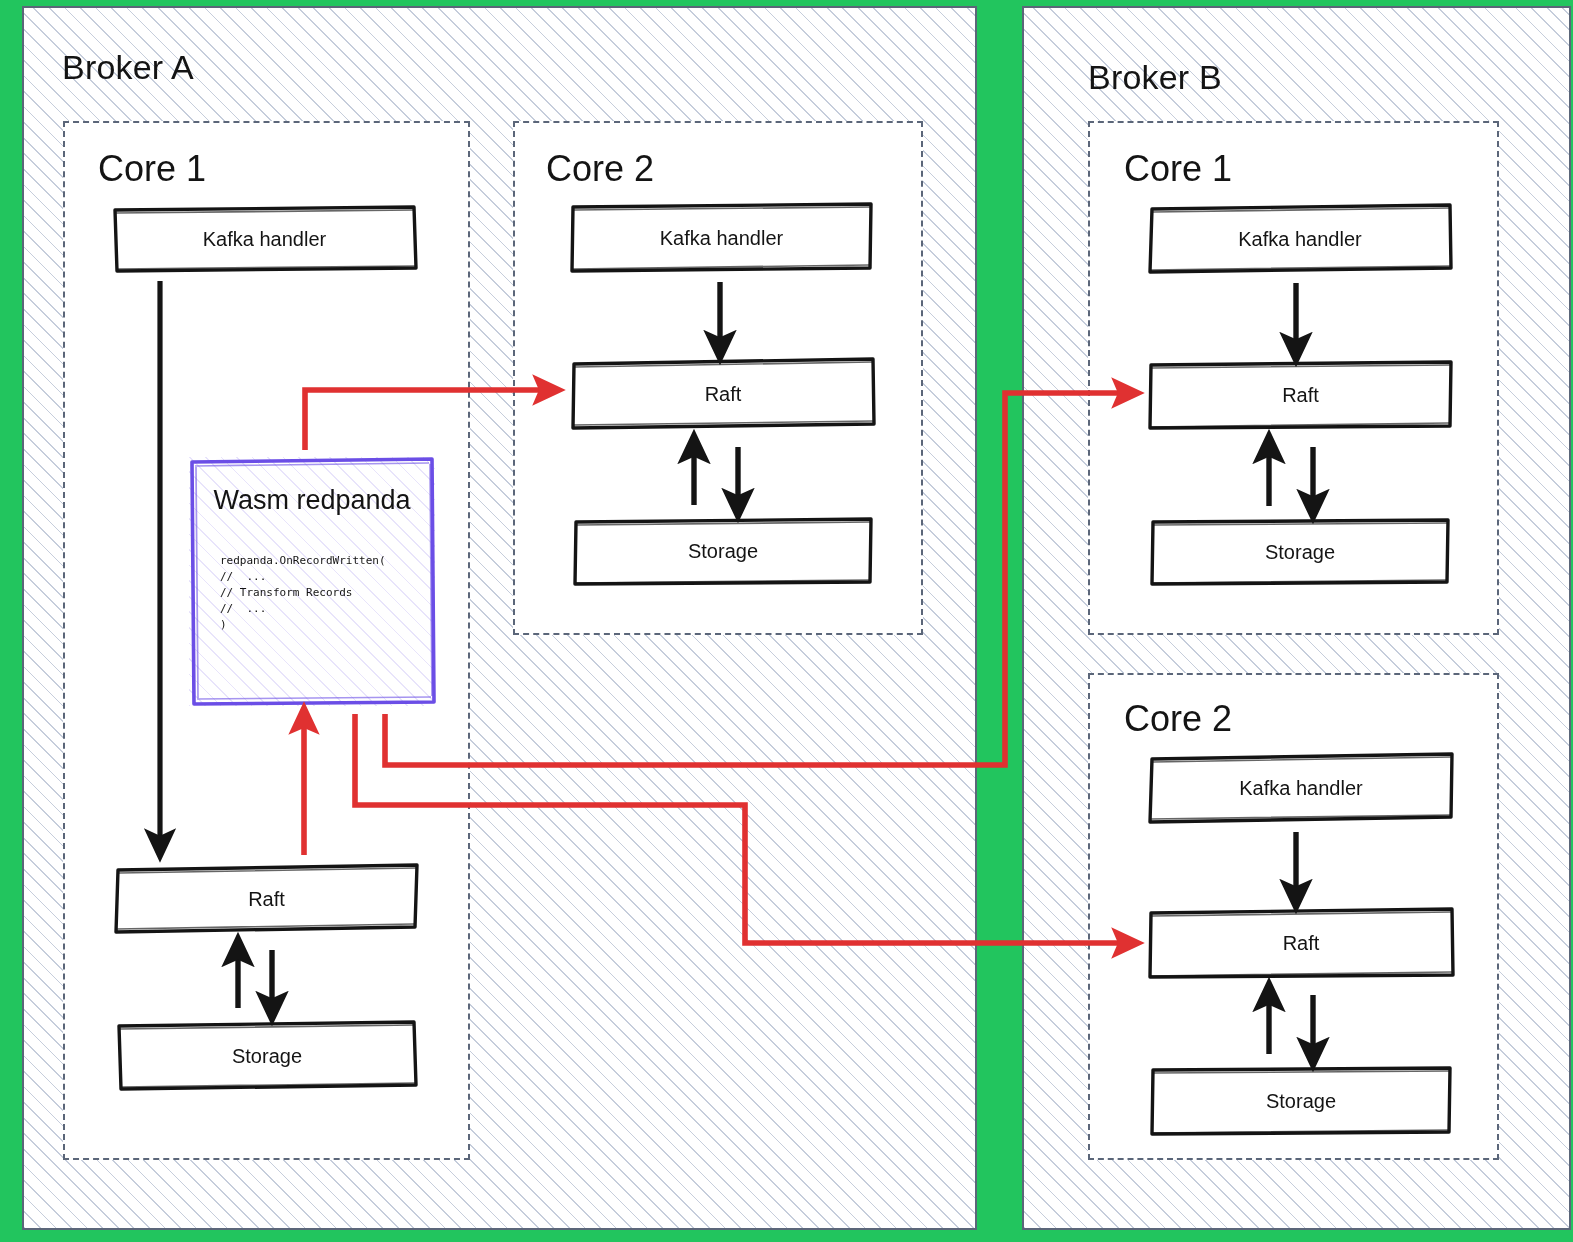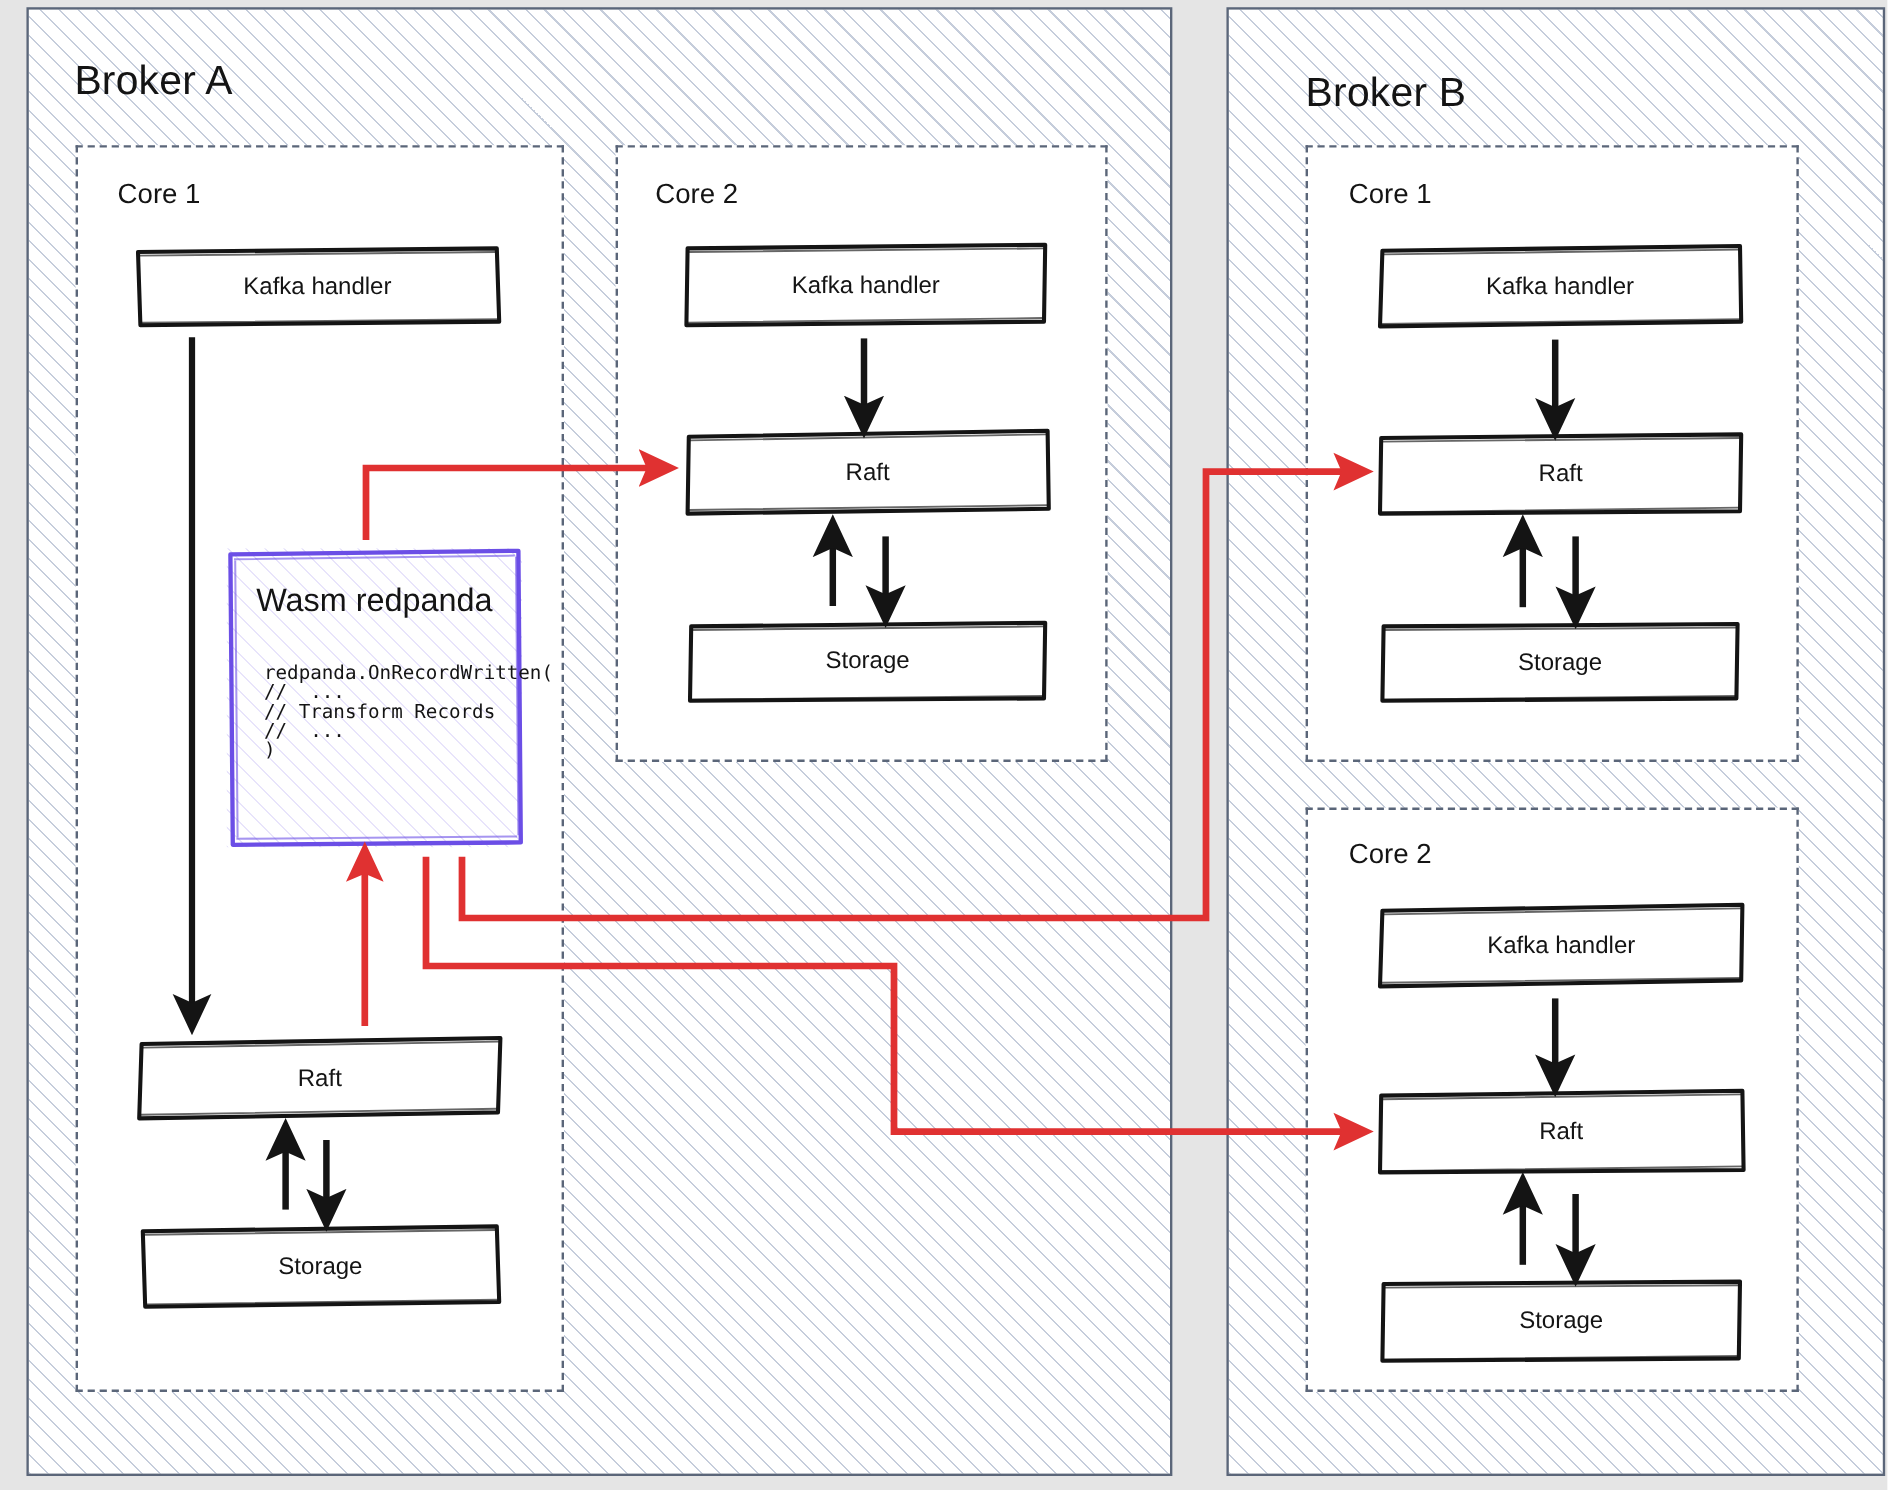--- a/index.html
+++ b/index.html
@@ -1,17 +1,17 @@
 <!DOCTYPE html>
 <html><head>
 <meta charset="utf-8">
 <style>
   html,body{margin:0;padding:0;background:#ffffff;}
   body{font-family:"Liberation Sans",sans-serif;}
-  #canvas{position:relative;width:1573px;height:1242px;background:#e5e5e5;overflow:hidden;}
+  #canvas{position:relative;width:1573px;height:1242px;background:#22c55e;overflow:hidden;}
 
   
   .broker{
     position:absolute;
     border:2px solid #5b6679;
     background-color:#ffffff;
     background-image:repeating-linear-gradient(45deg,
         rgba(150,164,190,0.55) 0px,
         rgba(150,164,190,0.55) 1.2px,
         rgba(255,255,255,0) 1.2px,
@@ -28,21 +28,21 @@
 
   
   .core{
     position:absolute;
     border:2.5px dashed #5b6679;
     background:#ffffff;
     box-sizing:border-box;
   }
   .core-title{
     position:absolute;
-    font-size:23px;
+    font-size:36px;
     color:#141414;
     white-space:nowrap;
   }
 
   
   .sketchbox{position:absolute;}
   .sketchbox svg{position:absolute;left:0;top:0;overflow:visible;}
   .sketchbox .lbl{
     position:absolute;left:0;top:0;width:100%;height:100%;
     display:flex;align-items:center;justify-content:center;
@@ -61,21 +61,21 @@
         rgba(255,255,255,0) 11px);
   }
   .wasmbox svg{position:absolute;left:0;top:0;overflow:visible;}
   .wasm-title{
     position:absolute;width:100%;text-align:center;
     font-size:27px;color:#141414;
   }
   .wasm-code{
     position:absolute;
     font-family:"DejaVu Sans Mono","Liberation Mono",monospace;
-    font-size:16px;
+    font-size:11px;
     line-height:16px;
     color:#141414;
     white-space:pre;
   }
 
   
   #arrows{position:absolute;left:0;top:0;width:1573px;height:1242px;overflow:visible;pointer-events:none;}
 </style>
 </head>
 <body>

